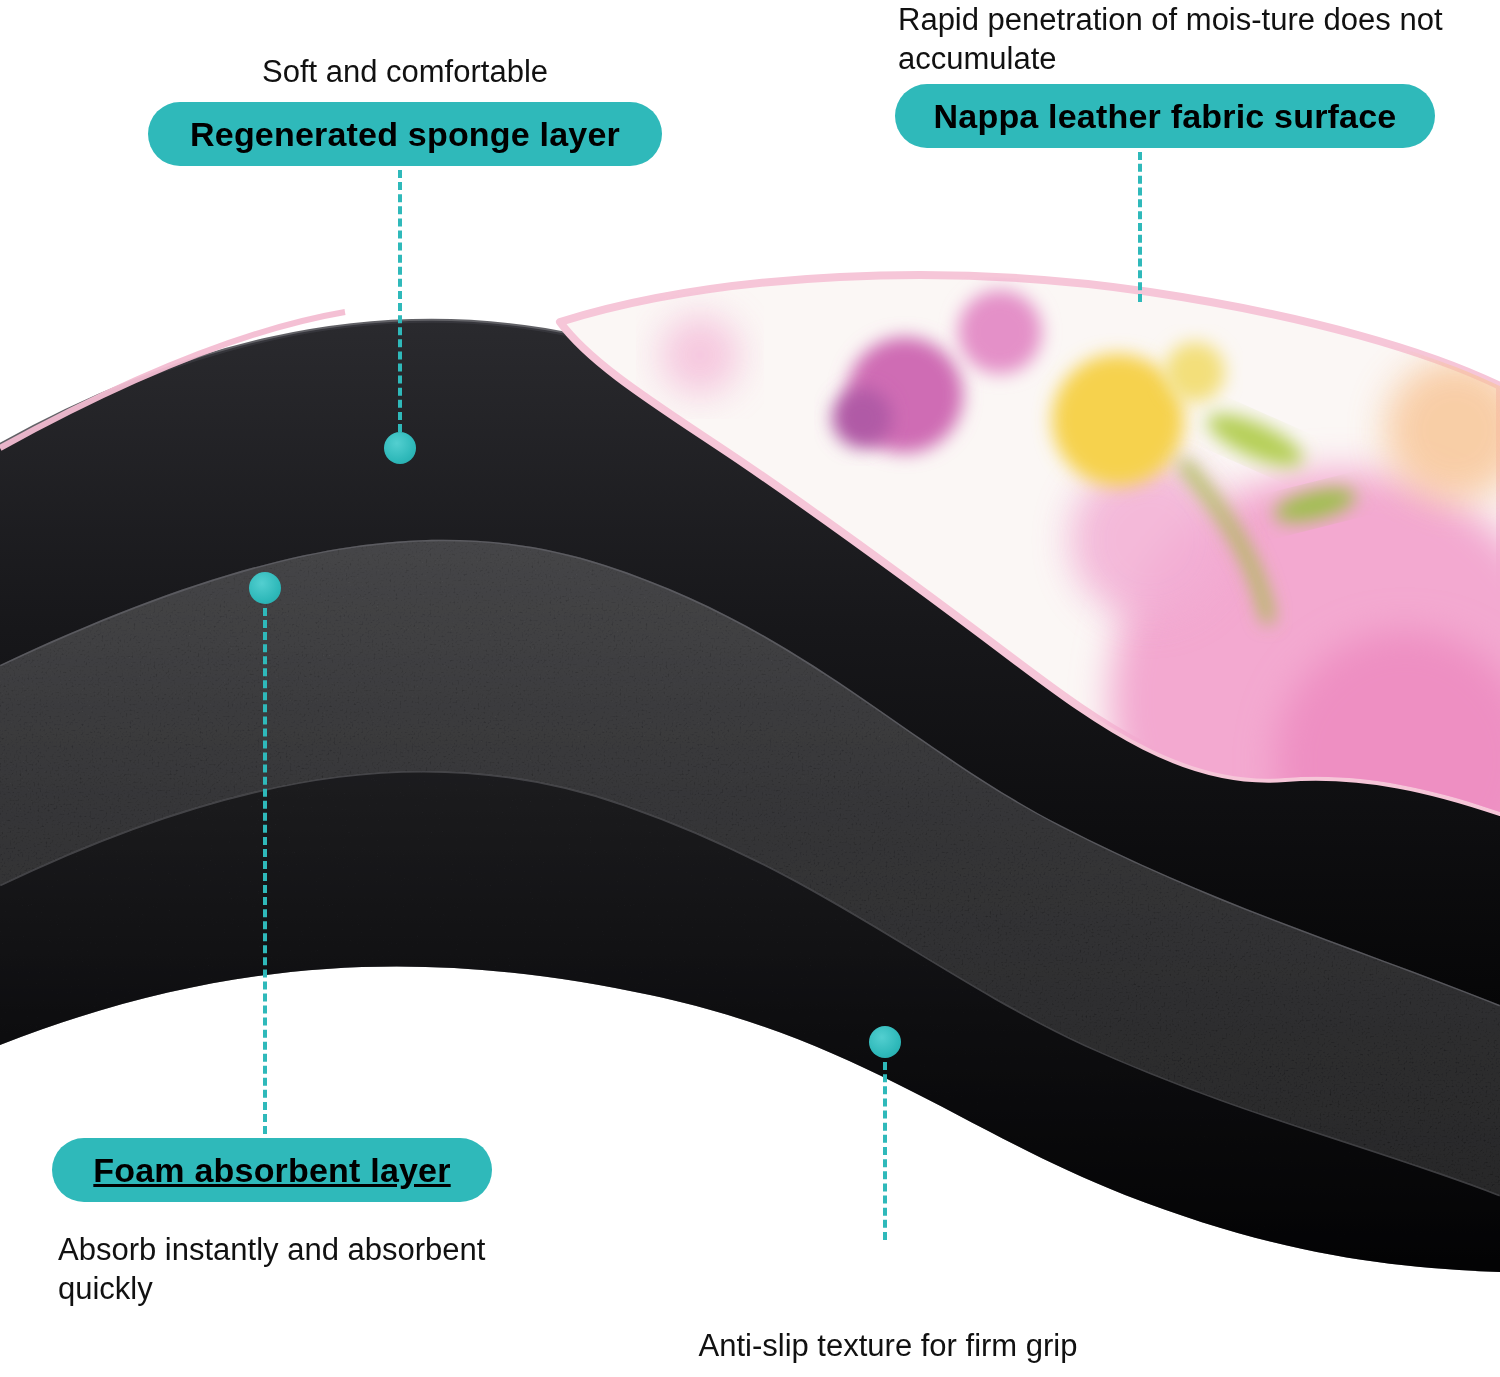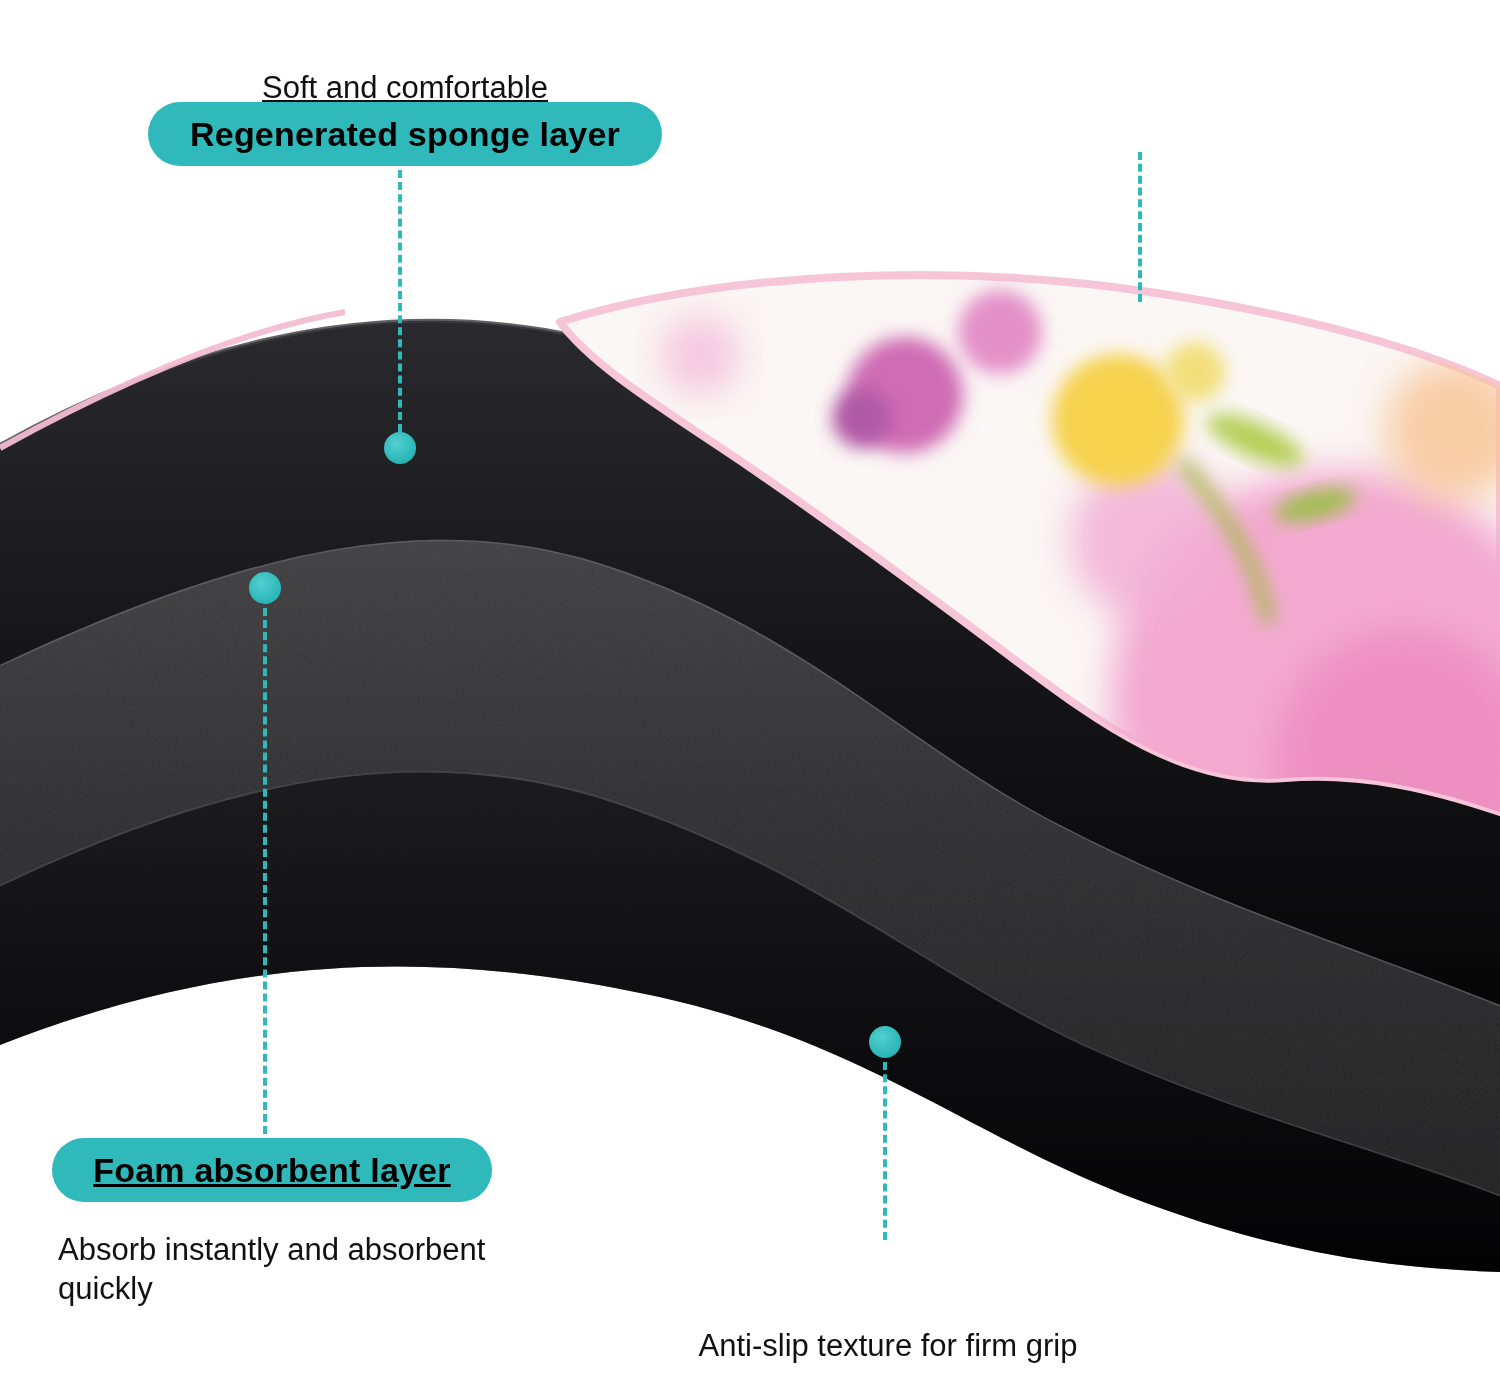--- a/index.html
+++ b/index.html
@@ -145,25 +145,27 @@
         <circle cx="1195" cy="372" r="30" fill="#f3df7a" filter="url(#soft2)"></circle>
         <path d="M1185,465 C1230,520 1258,565 1268,618" fill="none" stroke="#a4bd48" stroke-width="12" stroke-linecap="round" filter="url(#soft2)"></path>
         <ellipse cx="1255" cy="440" rx="52" ry="17" fill="#b5cf56" transform="rotate(24 1255 440)" filter="url(#soft2)"></ellipse>
         <ellipse cx="1315" cy="505" rx="42" ry="14" fill="#9fbf4e" transform="rotate(-14 1315 505)" filter="url(#soft2)"></ellipse>
         <circle cx="1455" cy="430" r="70" fill="#f8c393" opacity="0.8" filter="url(#soft)"></circle>
         <circle cx="700" cy="355" r="40" fill="#f4bcd9" opacity="0.8" filter="url(#soft)"></circle>
       </g>
     </g>
   </svg>
 
-  <div class="note center" style="left:150px;top:68px;width:510px;text-decoration:underline;">Soft and comfortable</div>
+  <div class="note center" style="left:150px;top:52px;width:510px;">Soft and comfortable</div>
   <div class="pill" style="left:148px;top:102px;width:514px;height:64px;">Regenerated sponge layer</div>
   <div class="dash-line" style="left:398px;top:170px;height:262px;"></div>
   <div class="dot" style="left:384px;top:432px;"></div>
 
+  <div class="note" style="left:898px;top:0px;width:560px;">Rapid penetration of mois-ture does not accumulate</div>
+  <div class="pill" style="left:895px;top:84px;width:540px;height:64px;">Nappa leather fabric surface</div>
   <div class="dash-line" style="left:1138px;top:152px;height:150px;"></div>
 
   <div class="dot" style="left:249px;top:572px;"></div>
   <div class="dash-line" style="left:263px;top:608px;height:526px;"></div>
   <div class="pill" style="left:52px;top:1138px;width:440px;height:64px;text-decoration:underline;">Foam absorbent layer</div>
   <div class="note" style="left:58px;top:1230px;width:480px;">Absorb instantly and absorbent quickly</div>
 
   <div class="dot" style="left:869px;top:1026px;"></div>
   <div class="dash-line" style="left:883px;top:1062px;height:178px;"></div>
   <div class="note center" style="left:628px;top:1326px;width:520px;">Anti-slip texture for firm grip</div>

